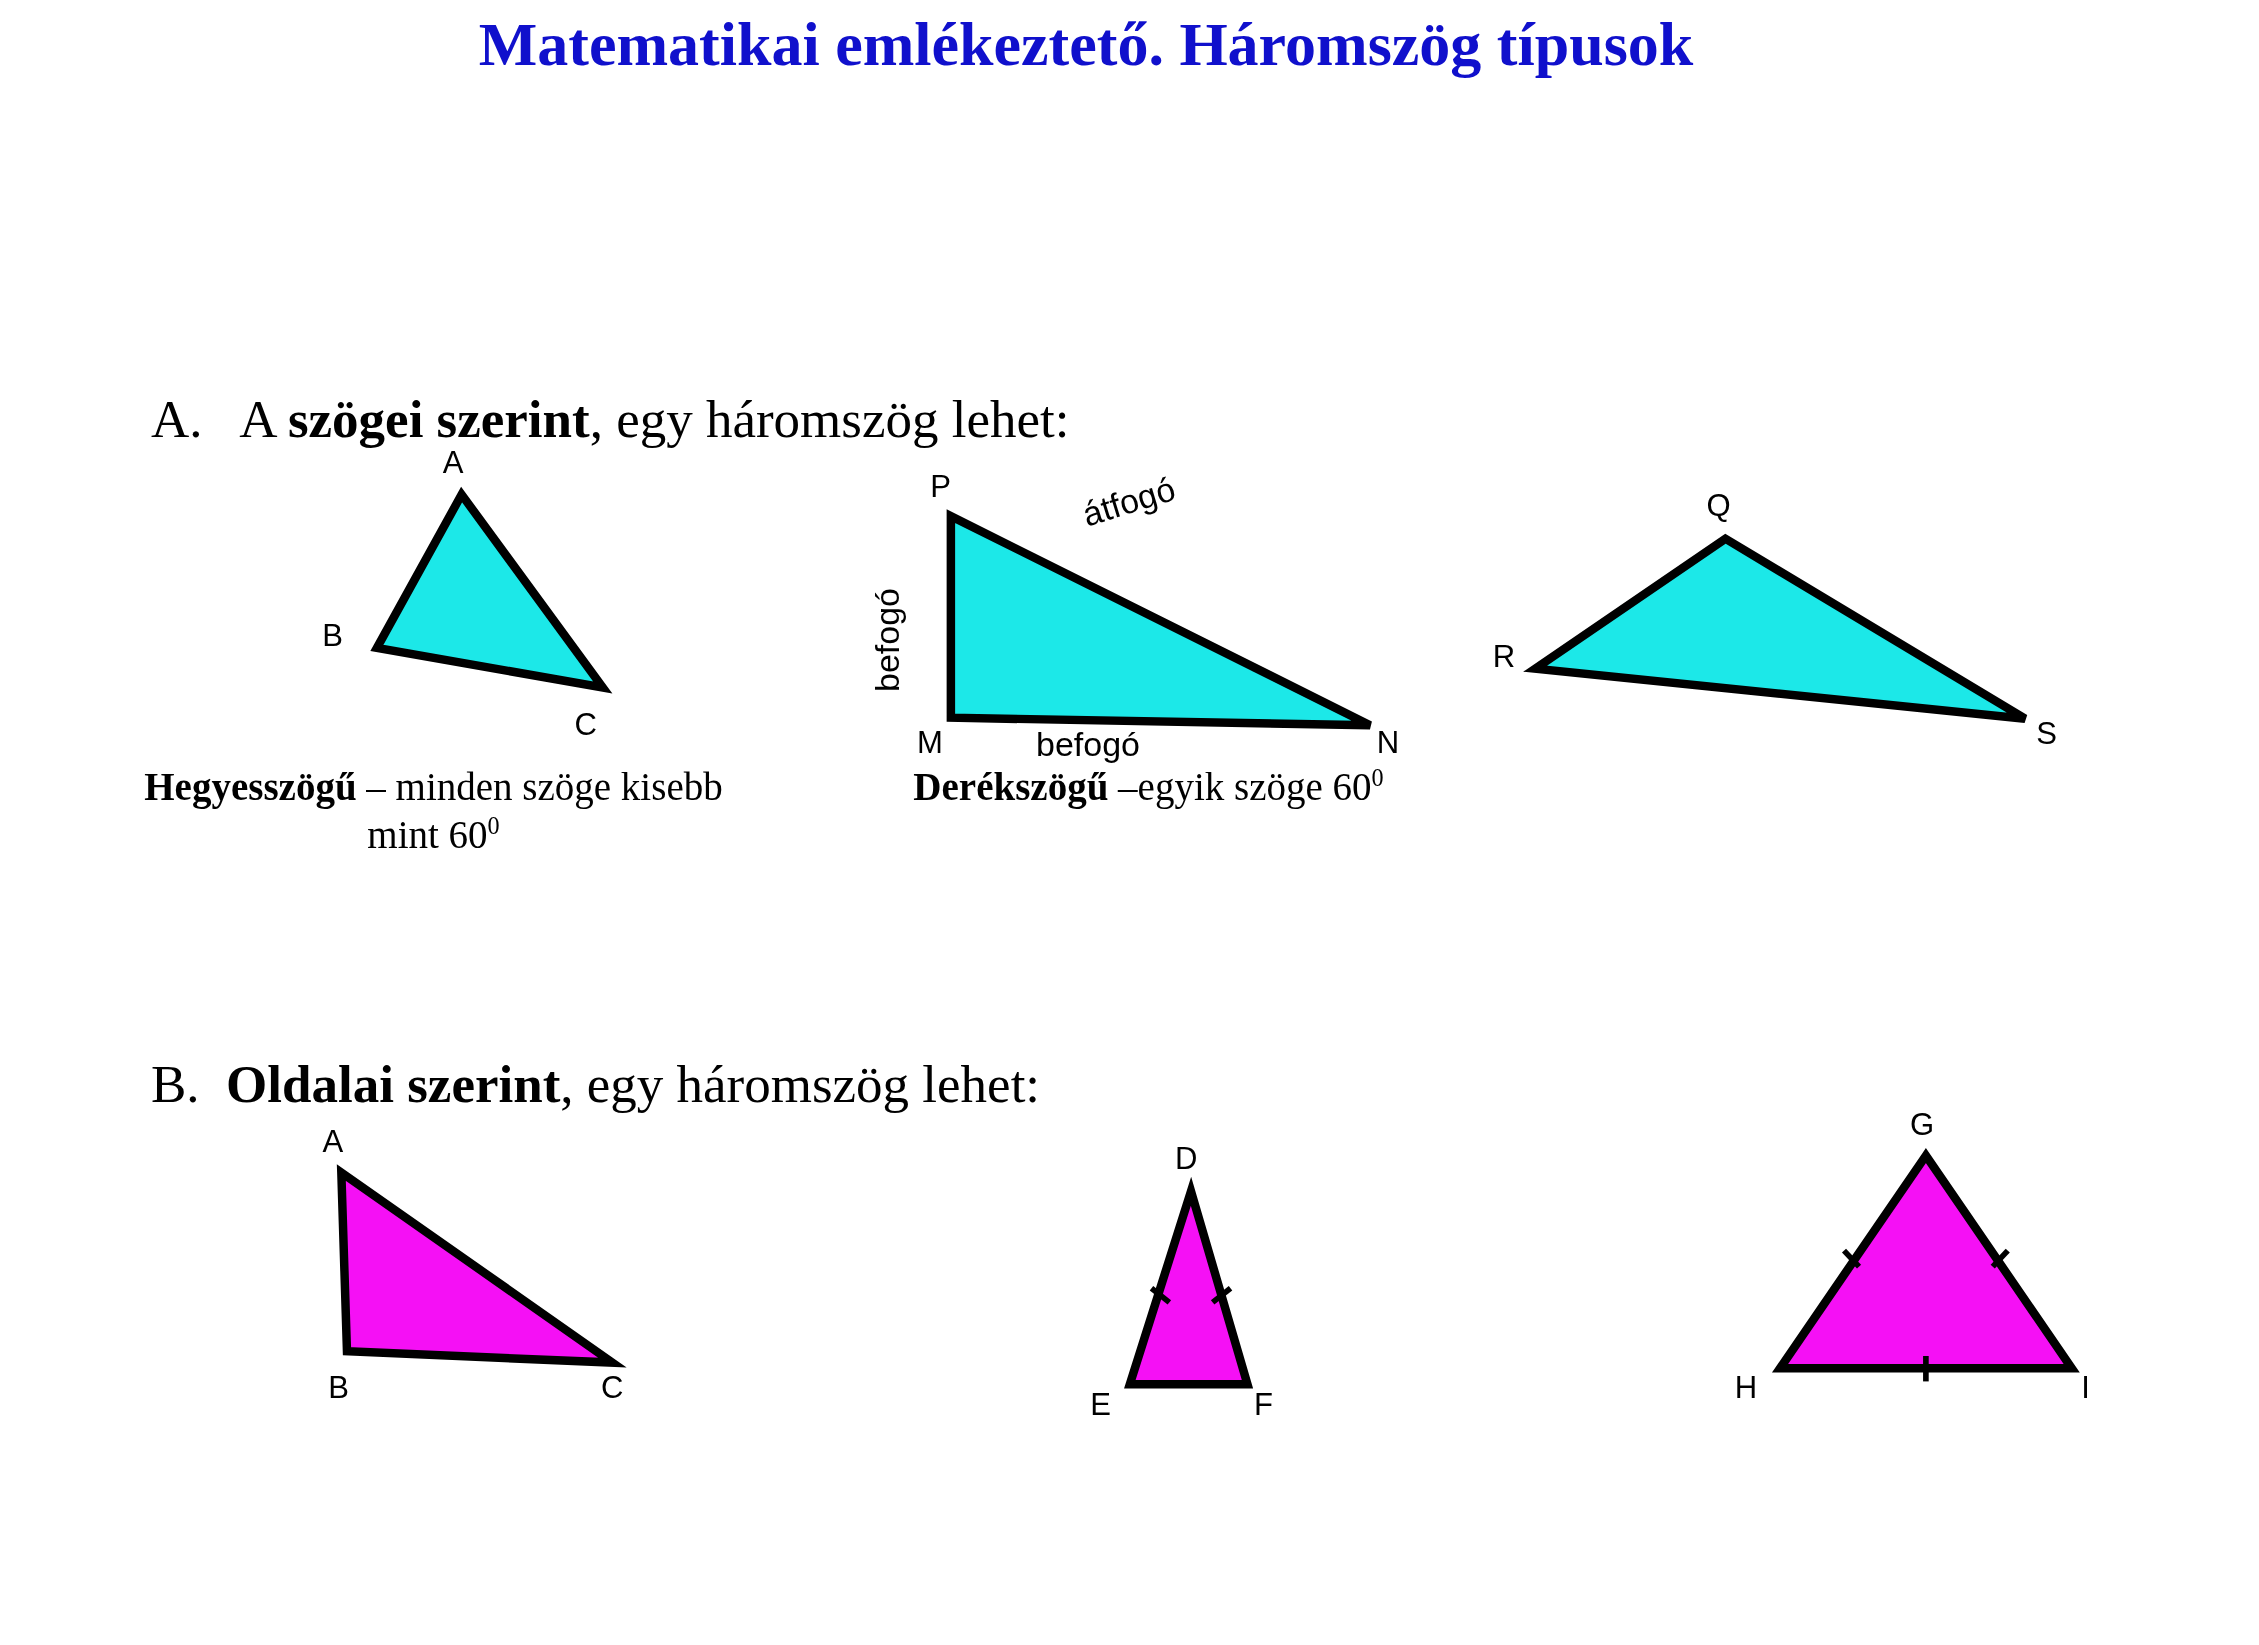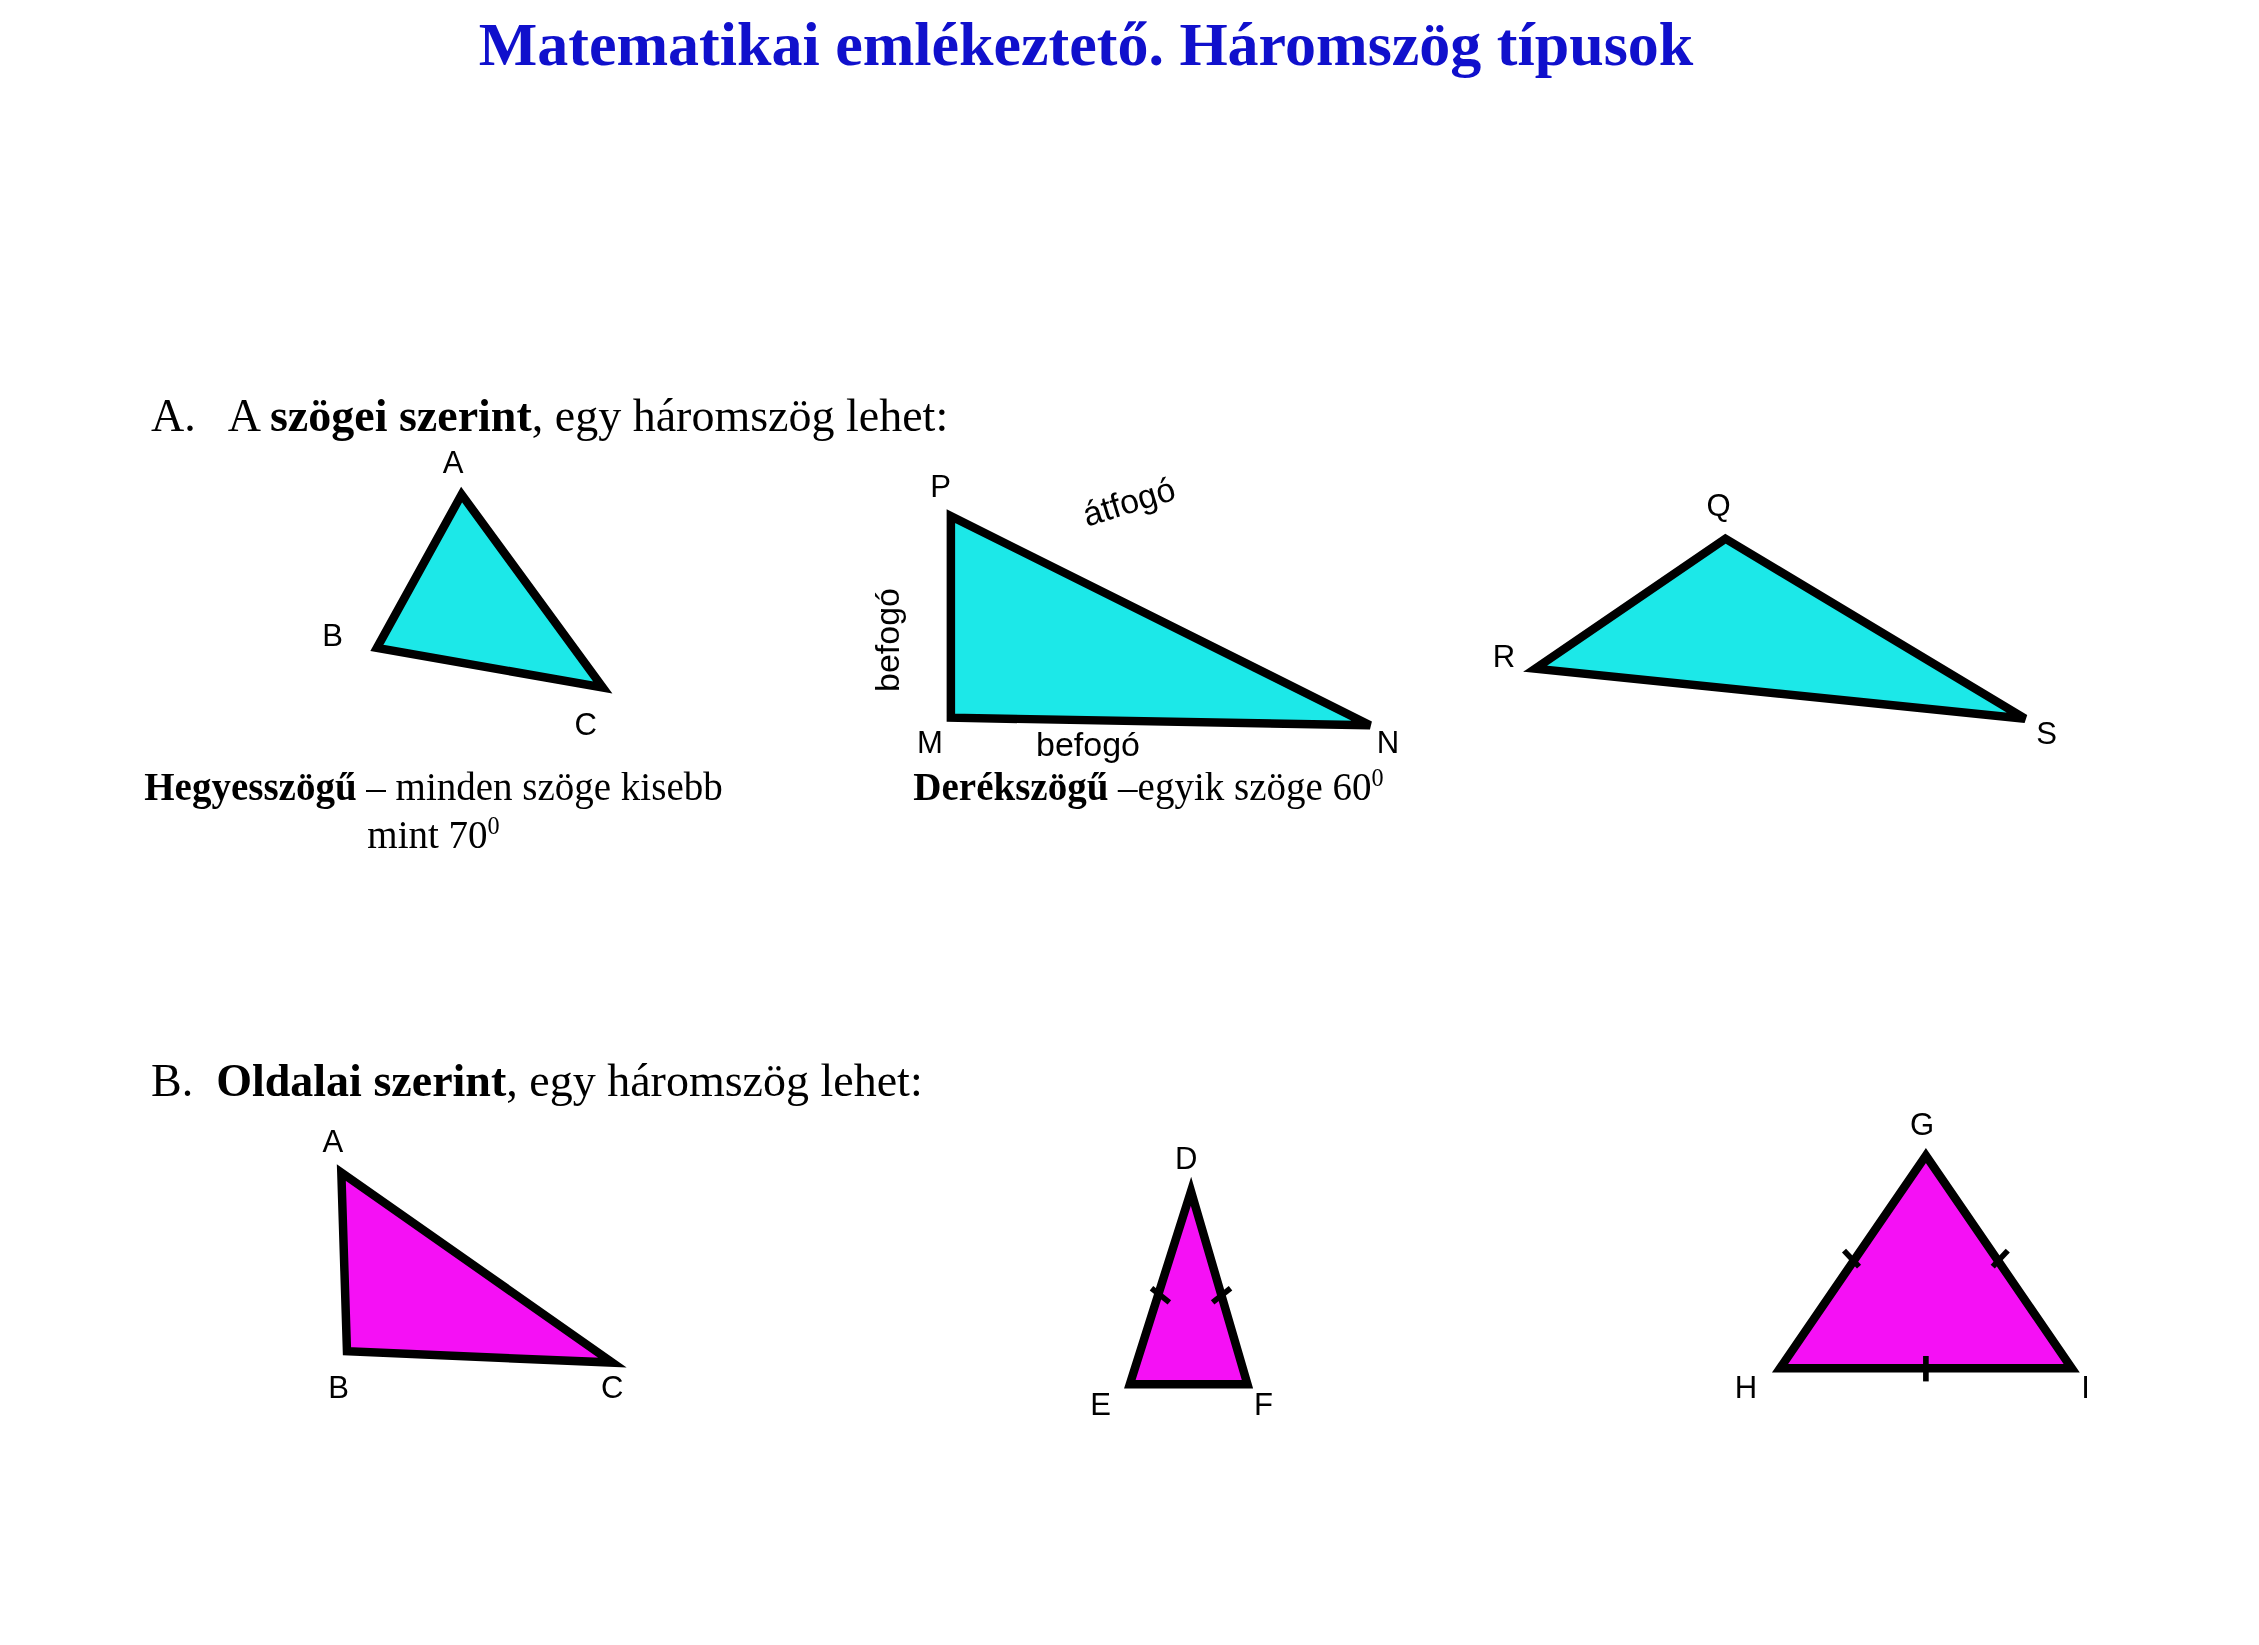--- a/index.html
+++ b/index.html
@@ -22,21 +22,21 @@
     width: 2172px;
     text-align: center;
     font-family: "Liberation Serif", serif;
     font-weight: bold;
     font-size: 62px;
     color: #1010cc;
     letter-spacing: 0px;
   }
   .section-head {
     position: absolute;
-    font-size: 46px;
+    font-size: 53px;
     line-height: 1.2;
     white-space: nowrap;
   }
   .section-head .marker { font-weight: normal; }
   .section-head b { font-weight: bold; }
 
   #section-a-head { top: 388px; left: 151px; }
   #section-b-head { top: 1053px; left: 151px; }
 
   .row {
@@ -107,21 +107,21 @@
   <div class="cell" style="left:104px; top:0;">
     <div class="fig">
       <svg width="527" height="311" viewBox="0 0 560 330">
         <polygon points="380,45 290,208 530,250" fill="#1ce8e8" stroke="#000000" stroke-width="9" stroke-linejoin="miter"></polygon>
         <text x="360" y="22" class="vert">A</text>
         <text x="232" y="206" class="vert">B</text>
         <text x="500" y="300" class="vert">C</text>
       </svg>
     </div>
     <div class="caption">
-      <b>Hegyesszögű</b><span> – minden szöge kisebb mint 70</span><sup>0</sup>
+      <b>Hegyesszögű</b><span> – minden szöge kisebb mint 60</span><sup>0</sup>
     </div>
   </div>
 
   <div class="cell" style="left:819px; top:0;">
     <div class="fig">
       <svg width="584" height="311" viewBox="0 0 620 330">
         <polygon points="140,68 140,282 585,290" fill="#1ce8e8" stroke="#000000" stroke-width="9" stroke-linejoin="miter"></polygon>
         <text x="118" y="48" class="vert">P</text>
         <text x="104" y="320" class="vert">M</text>
         <text x="592" y="320" class="vert">N</text>

